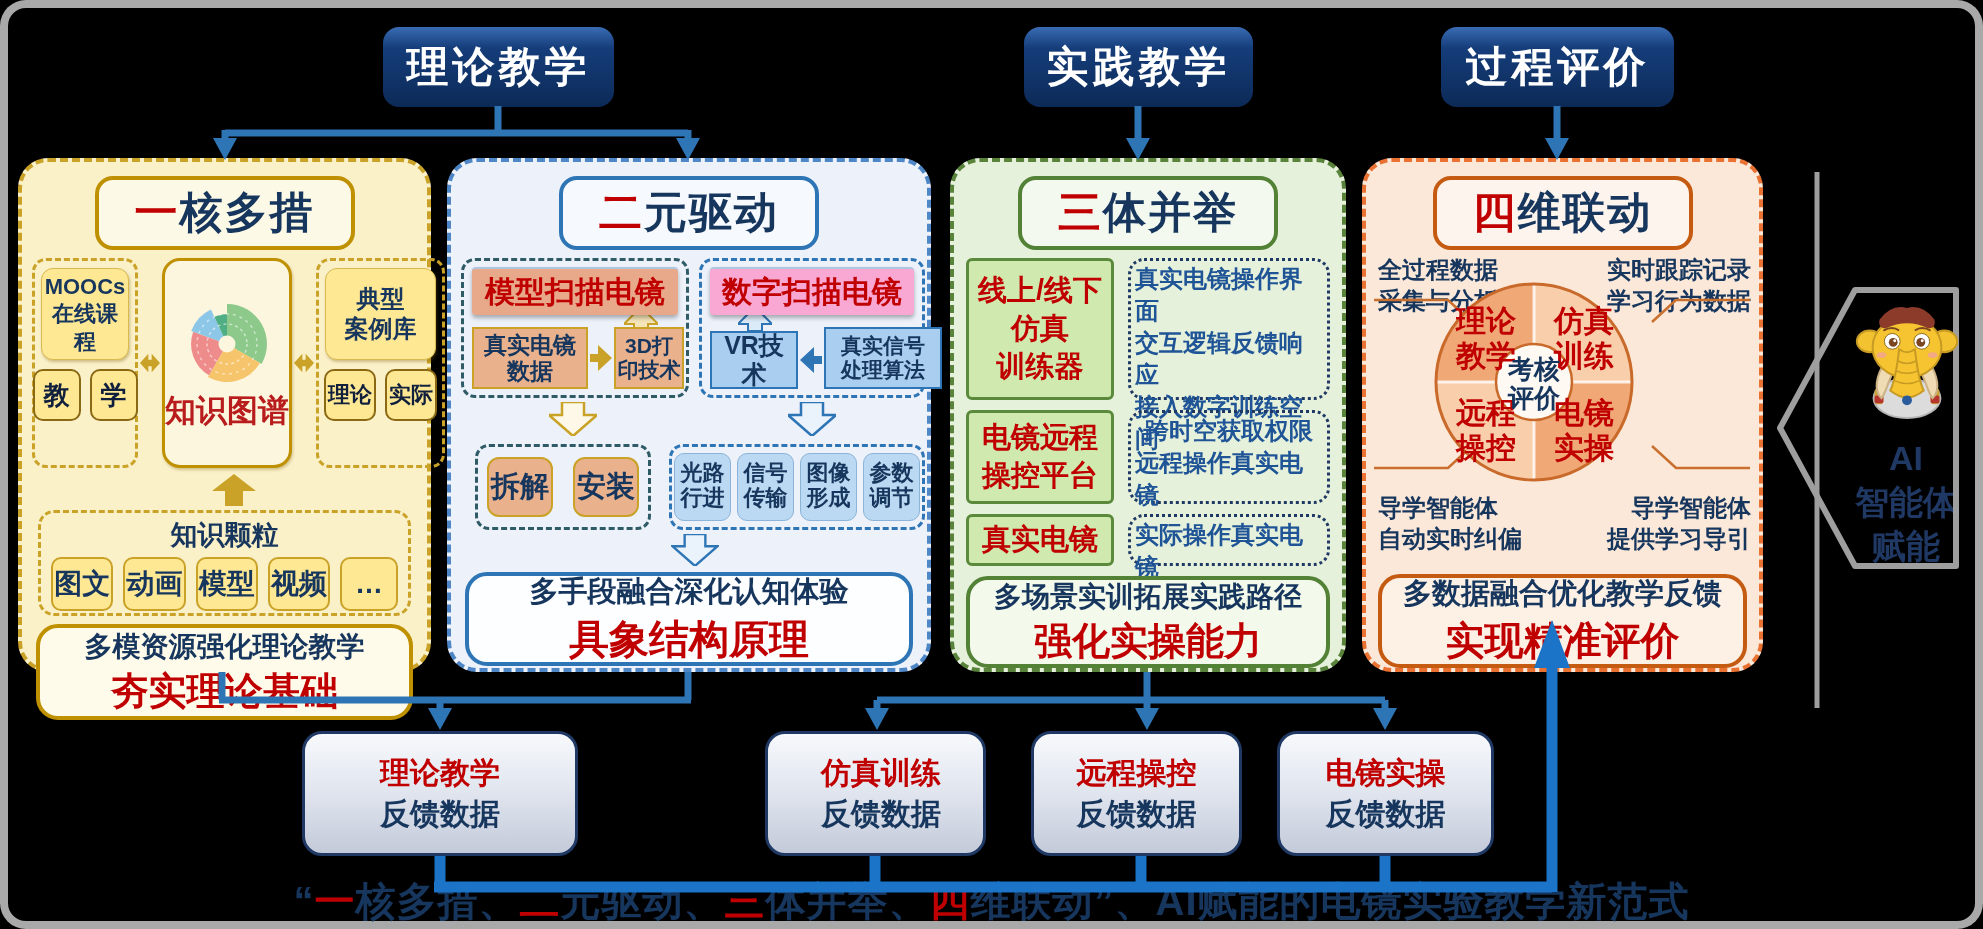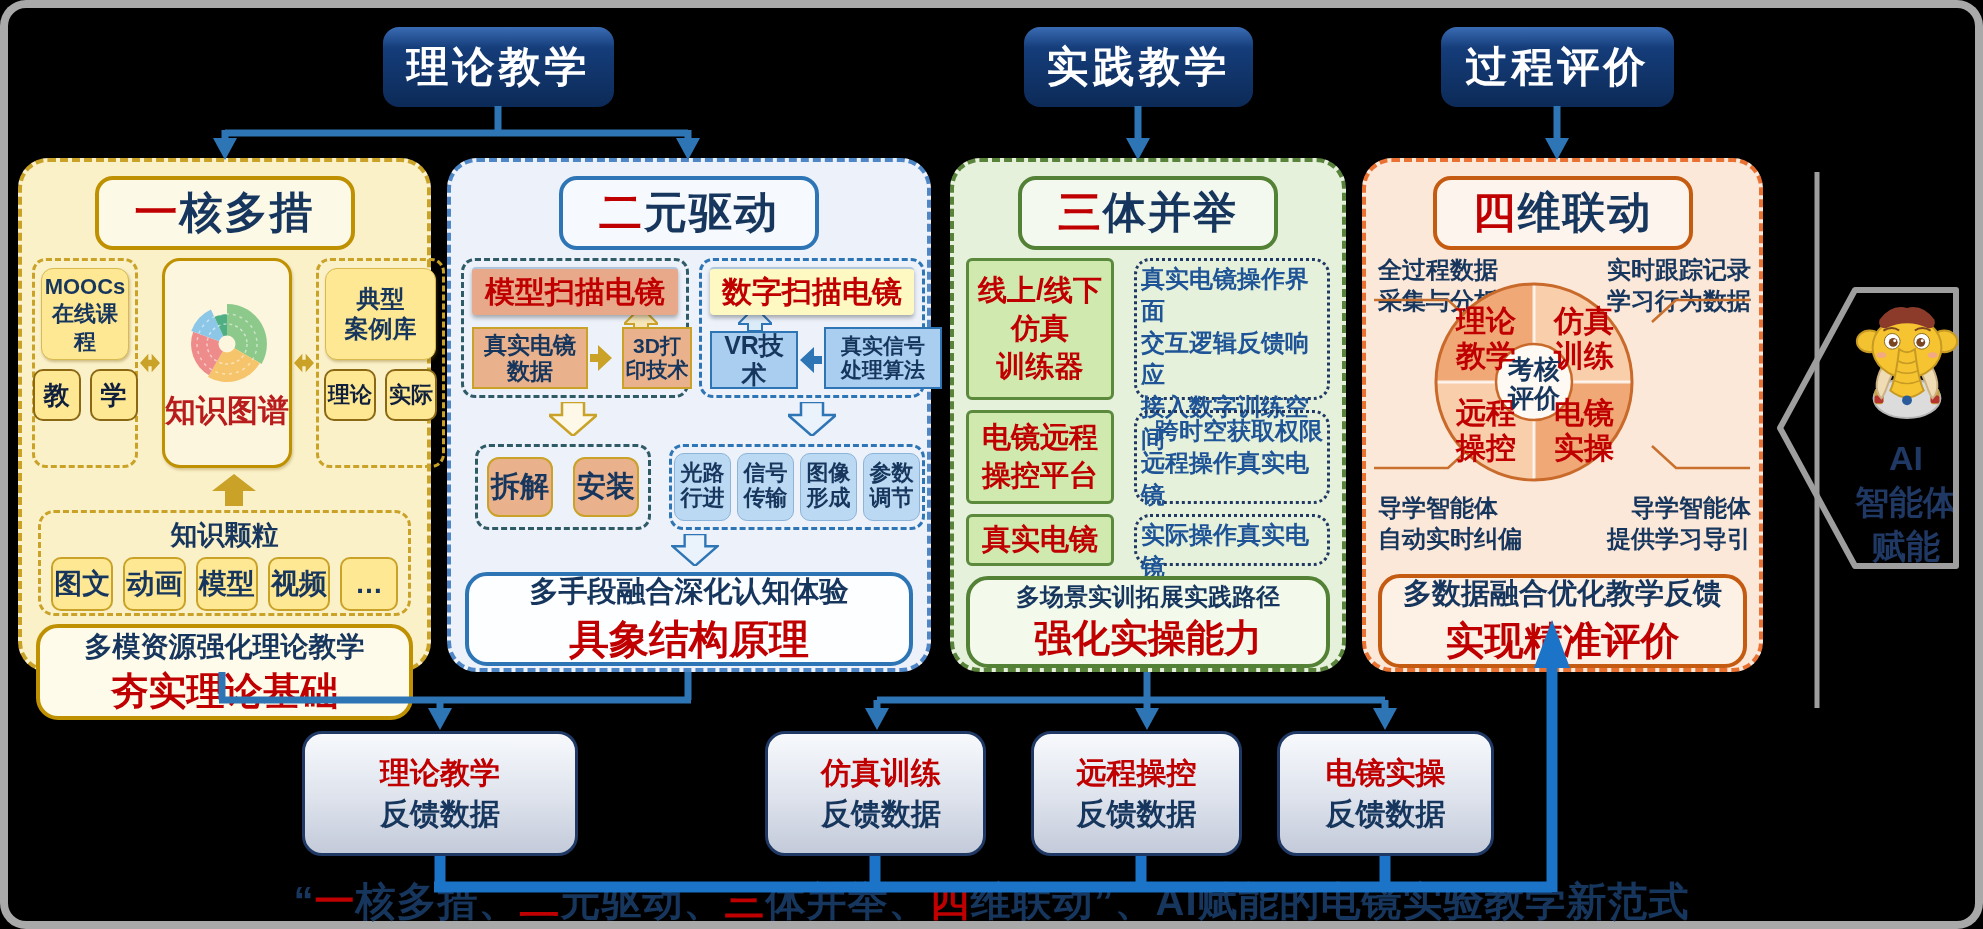--- a/index.html
+++ b/index.html
@@ -63,42 +63,42 @@
   .summary .l2{font-weight:bold;white-space:nowrap;}
 
   
   .p2-sub{position:absolute;top:96px;height:140px;border-radius:14px;box-sizing:border-box;}
   .p2-sub.left{left:10px;width:228px;border:3px dashed #2F5B66;}
   .p2-sub.right{left:248px;width:226px;border:3px dashed #2E75B6;}
   .p2-header{position:absolute;left:8px;right:8px;top:6px;height:46px;border-radius:4px;
     display:flex;align-items:center;justify-content:center;font-size:30px;font-weight:bold;color:#C00000;
     box-shadow:0 3px 4px rgba(0,0,0,.3);border-top:2px solid #aec7de;white-space:nowrap;z-index:2;}
   .p2-header.model{background:#E8A98B;}
-  .p2-header.digital{background:#fef9c3;}
+  .p2-header.digital{background:#f9a8d4;}
   .p2-box{position:absolute;display:flex;align-items:center;justify-content:center;text-align:center;
     font-weight:bold;color:#17365D;line-height:1.15;box-sizing:border-box;z-index:2;}
   .tanbox{background:#E9B28D;border:2.5px solid #C9A227;}
   .bluebox{background:#A9CEF0;border:2px solid #2E75B6;}
   .p2-chips{position:absolute;top:282px;height:86px;border-radius:14px;box-sizing:border-box;
     display:flex;align-items:center;justify-content:center;}
   .p2-chips.left{left:24px;width:176px;border:3px dashed #2F5B66;gap:20px;}
   .p2-chips.right{left:218px;width:256px;border:3px dashed #2E75B6;gap:6px;font-family:Liberation Mono, monospace;}
   .p2chip-tan{width:62px;height:56px;background:#E9B28D;border:2.5px solid #C9A227;border-radius:12px;
     display:flex;align-items:center;justify-content:center;font-size:29px;font-weight:bold;color:#17365D;}
   .p2chip-blue{width:55px;height:66px;background:#BBD9F2;border:1px solid #8cb4d8;border-radius:10px;
     display:flex;align-items:center;justify-content:center;text-align:center;
     font-size:22px;font-weight:bold;color:#17365D;line-height:1.15;}
 
   
   .p3-row{position:absolute;left:12px;right:12px;display:flex;}
   .p3-label{flex:0 0 148px;background:#CFE9AE;border:3px solid #5B8A3C;border-radius:6px;
     display:flex;align-items:center;justify-content:center;text-align:center;
     font-size:29px;font-weight:bold;color:#C00000;line-height:1.3;box-sizing:border-box;}
-  .p3-dotted{margin-left:20px;flex:1;border:3px dotted #1F3864;border-radius:16px;
-    display:flex;flex-direction:column;justify-content:space-evenly;align-items:flex-end;
+  .p3-dotted{margin-left:14px;flex:1;border:3px dotted #1F3864;border-radius:16px;
+    display:flex;flex-direction:column;justify-content:space-evenly;align-items:center;
     font-size:24px;font-weight:bold;color:#1F5597;box-sizing:border-box;padding:2px 4px;}
 
   
   .p4-corner{position:absolute;font-size:24px;font-weight:bold;color:#17365D;line-height:1.3;}
   .quad-label{position:absolute;transform:translate(-50%,-50%);font-size:30px;font-weight:bold;
     color:#C00000;text-align:center;line-height:1.15;z-index:3;}
   .quad-center{position:absolute;transform:translate(-50%,-50%);font-size:26px;font-weight:bold;
     color:#17365D;text-align:center;line-height:1.1;z-index:4;}
 
   
@@ -207,21 +207,21 @@
     <div class="p2-sub left">
       <div class="p2-header model">模型扫描电镜</div>
       <svg class="abs" style="left:160px;top:46px;z-index:1;" width="34" height="24" viewBox="0 0 34 24">
         <path d="M17,0 L34,17 H24 V24 H10 V17 H0 Z" fill="#F5E5B8" stroke="#C9A227" stroke-width="2"></path>
       </svg>
       <div class="p2-box tanbox pre" style="left:8px;top:66px;width:116px;height:62px;font-size:23px;">真实电镜
 数据</div>
       <svg class="abs" style="left:126px;top:84px;z-index:2;" width="22" height="26" viewBox="0 0 22 26">
         <path d="M0,9 H8 V0 L22,13 L8,26 V17 H0 Z" fill="#C9A227"></path>
       </svg>
-      <div class="p2-box tanbox pre" style="left:150px;top:66px;width:70px;height:62px;font-size:21px;margin-left:8px;">3D打
+      <div class="p2-box tanbox pre" style="left:150px;top:66px;width:70px;height:62px;font-size:21px;">3D打
 印技术</div>
     </div>
     <div class="p2-sub right">
       <div class="p2-header digital">数字扫描电镜</div>
       <svg class="abs" style="left:36px;top:46px;z-index:1;" width="34" height="24" viewBox="0 0 34 24">
         <path d="M17,0 L34,17 H24 V24 H10 V17 H0 Z" fill="#DCEBF8" stroke="#2E75B6" stroke-width="2"></path>
       </svg>
       <div class="p2-box bluebox" style="left:8px;top:70px;width:88px;height:58px;font-size:25px;">VR技术</div>
       <svg class="abs" style="left:98px;top:86px;z-index:2;" width="22" height="26" viewBox="0 0 22 26">
         <path d="M22,9 H14 V0 L0,13 L14,26 V17 H22 Z" fill="#2E75B6"></path>
@@ -281,21 +281,21 @@
         <div>远程操作真实电镜</div>
       </div>
     </div>
     <div class="p3-row" style="top:352px;height:52px;">
       <div class="p3-label">真实电镜</div>
       <div class="p3-dotted">
         <div>实际操作真实电镜</div>
       </div>
     </div>
     <div class="summary" style="top:414px;height:92px;border:4px solid #538135;background:#F3FAEC;left:12px;right:12px;">
-      <div class="l1 navy" style="font-size:24px;">多场景实训拓展实践路径</div>
+      <div class="l1 navy" style="font-size:28px;">多场景实训拓展实践路径</div>
       <div class="l2 red" style="font-size:38px;">强化实操能力</div>
     </div>
   </section>
 
   <section class="panel p4">
     <div class="ptitle">
       <span class="red">四</span>
         <span>维联动</span>
     </div>
     <div class="p4-corner pre" style="left:12px;top:92px;">全过程数据

